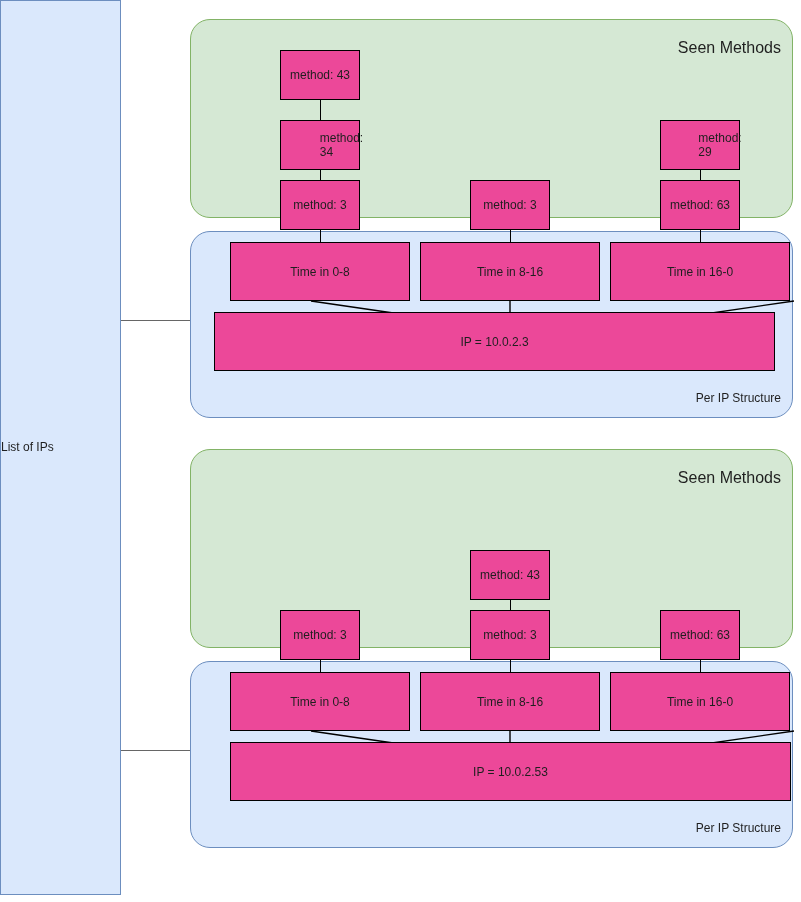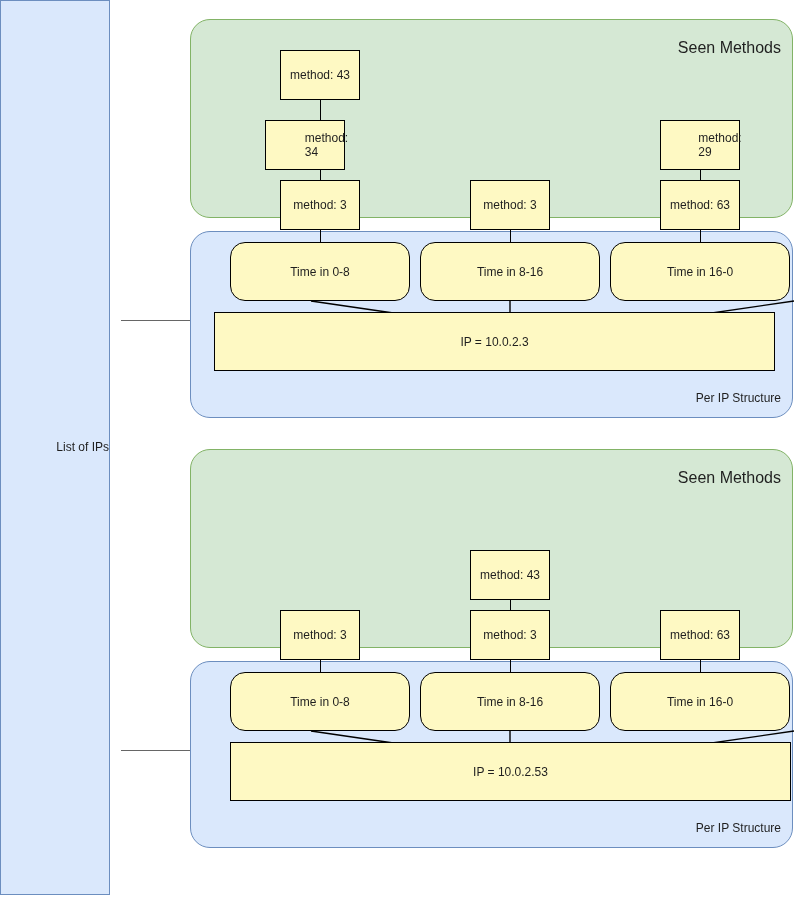--- a/index.html
+++ b/index.html
@@ -17,28 +17,28 @@
     height: 902px;
     background: #ffffff;
     overflow: hidden;
   }
 
   
   .ip-list {
     position: absolute;
     left: 0px;
     top: 0px;
-    width: 110px;
+    width: 121px;
     height: 895px;
     background: #dae8fc;
     border: 1px solid #6c8ebf;
     box-sizing: border-box;
     display: flex;
     align-items: center;
-    justify-content: flex-end;
+    justify-content: flex-start;
   }
   .ip-list-label {
     font-size: 12px;
     color: #1f1f1f;
     text-align: center;
     line-height: 1.2;
   }
 
   
   .ip-connector {
@@ -99,31 +99,31 @@
     bottom: 12px;
     font-size: 12px;
     color: #1f1f1f;
     white-space: nowrap;
   }
 
   
   .node {
     position: absolute;
     box-sizing: border-box;
-    background: #fef9c3;
+    background: #ec4899;
     border: 1px solid #000000;
     display: flex;
     align-items: center;
     justify-content: center;
     font-size: 12px;
     color: #1f1f1f;
     z-index: 3;
   }
   .method-node { width: 80px; height: 50px; }
-  .time-node   { width: 180px; height: 59px; border-radius: 15px; }
+  .time-node   { width: 180px; height: 59px; }
   .ipbox-node  { width: 561px; height: 59px; }
 
   
   .edge-v {
     position: absolute;
     width: 0px;
     border-left: 1.4px solid #000000;
     z-index: 2;
   }
   .edge-diag {
@@ -158,21 +158,21 @@
     <div class="edge-v" style="left:130px; top:81px;  height:20px;"></div>
     <div class="edge-v" style="left:130px; top:141px; height:20px;"></div>
     <div class="edge-v" style="left:130px; top:201px; height:42px;"></div>
 
     <div class="edge-v" style="left:320px; top:201px; height:42px;"></div>
 
     <div class="edge-v" style="left:510px; top:141px; height:20px;"></div>
     <div class="edge-v" style="left:510px; top:201px; height:42px;"></div>
 
     <div class="node method-node" style="left:90px;  top:31px;">method: 43</div>
-    <div class="node method-node" style="left:75px;  top:101px;padding-left:43px;">method: 34</div>
+    <div class="node method-node" style="left:90px;  top:101px;padding-left:43px;">method: 34</div>
     <div class="node method-node" style="left:90px;  top:161px;">method: 3</div>
 
     <div class="node method-node" style="left:280px; top:161px;">method: 3</div>
 
     <div class="node method-node" style="left:470px; top:101px;padding-left:40px;">method: 29</div>
     <div class="node method-node" style="left:470px; top:161px;">method: 63</div>
 
     <div class="node time-node" style="left:40px;  top:223px;">Time in 0-8</div>
     <div class="node time-node" style="left:230px; top:223px;">Time in 8-16</div>
     <div class="node time-node" style="left:420px; top:223px;">Time in 16-0</div>

